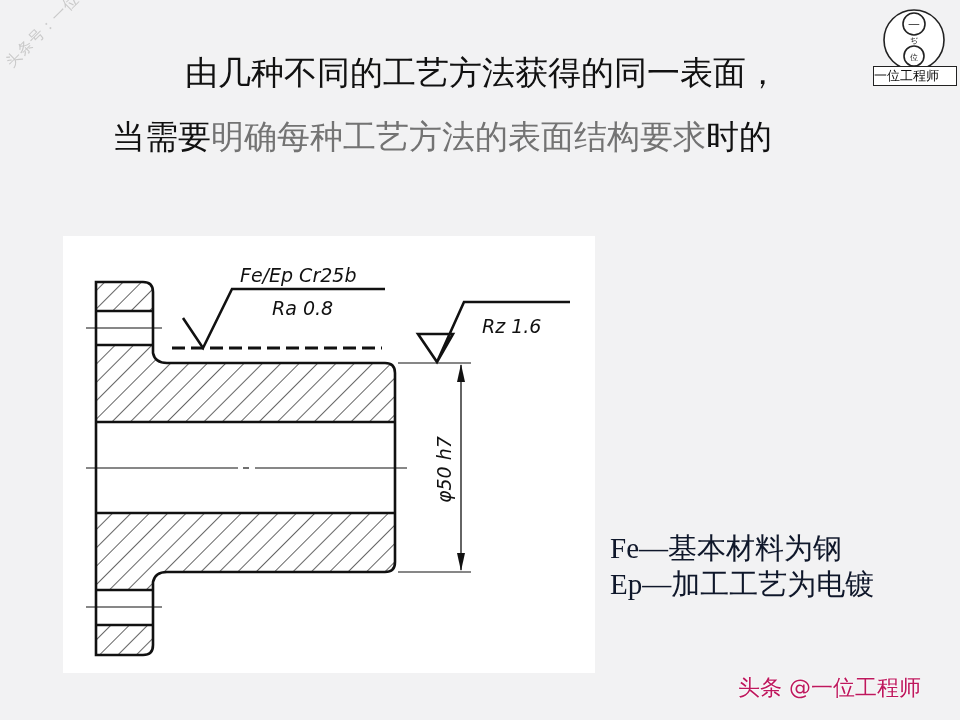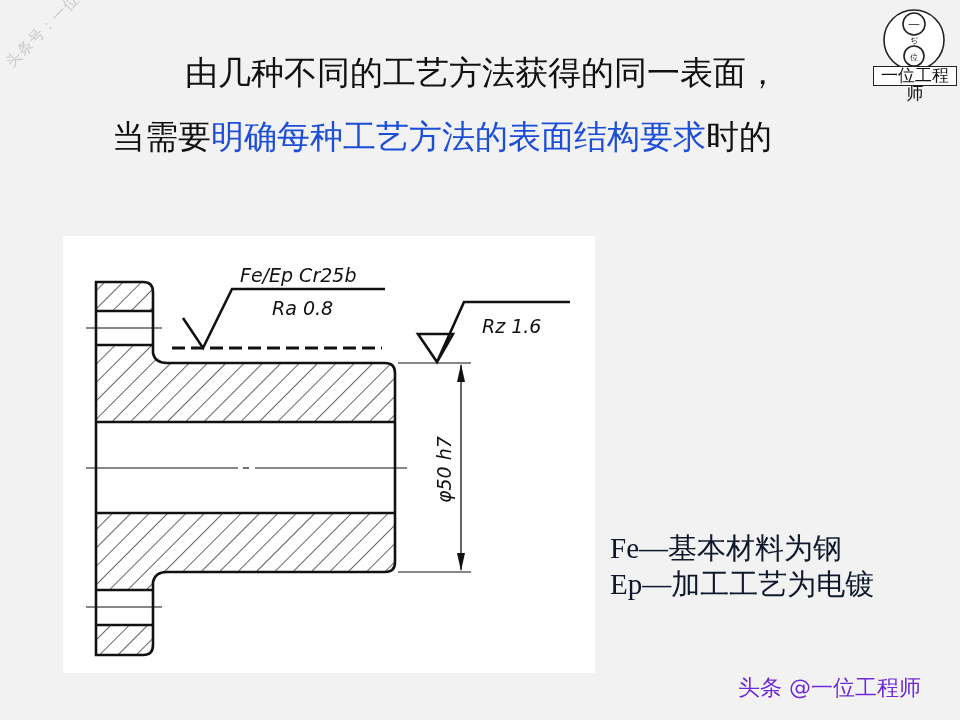--- a/index.html
+++ b/index.html
@@ -1,27 +1,27 @@
 <!DOCTYPE html>
 <html><head>
 <meta charset="utf-8">
 <style>
   html,body{margin:0;padding:0;}
   body{width:960px;height:720px;overflow:hidden;background:#f2f2f3;position:relative;font-family:"DejaVu Sans",sans-serif;}
   .watermark{position:absolute;left:2px;top:58px;transform:rotate(-45deg);transform-origin:left top;color:#c9c9c9;font-size:15px;letter-spacing:1px;white-space:nowrap;}
   .heading{position:absolute;left:112px;top:44px;width:780px;font-family:Liberation Mono, monospace;font-size:33px;line-height:64px;color:#111;}
   .heading .line{display:block;white-space:nowrap;}
   .heading .indent{padding-left:73px;}
-  .hl{color:#1d4ed8;}
+  .hl{color:#737373;}
   .logo{position:absolute;left:872px;top:4px;width:84px;height:84px;}
-  .logo-caption{position:absolute;left:873px;top:66px;width:82px;height:18px;border:1.5px solid #222;background:#fff;font-size:17px;line-height:18px;text-align:center;color:#111;font-family:Liberation Sans, sans-serif;}
+  .logo-caption{position:absolute;left:873px;top:66px;width:82px;height:18px;border:1.5px solid #222;background:#fff;font-size:13px;line-height:18px;color:#111;font-family:Liberation Sans, sans-serif;}
   .drawing-panel{position:absolute;left:63px;top:236px;width:532px;height:437px;background:#fff;}
   .legend{position:absolute;left:610px;top:530px;font-family:"Liberation Serif",serif;font-size:29px;line-height:36px;color:#0f172a;}
   .legend .row{display:block;white-space:nowrap;}
-  .footer-credit{position:absolute;left:738px;top:673px;font-size:22px;color:#6d28d9;white-space:nowrap;text-shadow:0 0 2px #fff,0 0 2px #fff;}
+  .footer-credit{position:absolute;left:738px;top:673px;font-size:22px;color:#be185d;white-space:nowrap;text-shadow:0 0 2px #fff,0 0 2px #fff;}
   svg text{font-family:"DejaVu Sans",sans-serif;font-style:italic;}
 </style>
 </head>
 <body>
 
 <div class="watermark">头条号：一位工程师</div>
 
 <div class="heading">
   <span class="line indent">由几种不同的工艺方法获得的同一表面，</span>
   <span class="line"><span>当需要</span><span class="hl">明确每种工艺方法的表面结构要求</span><span>时的</span></span>

